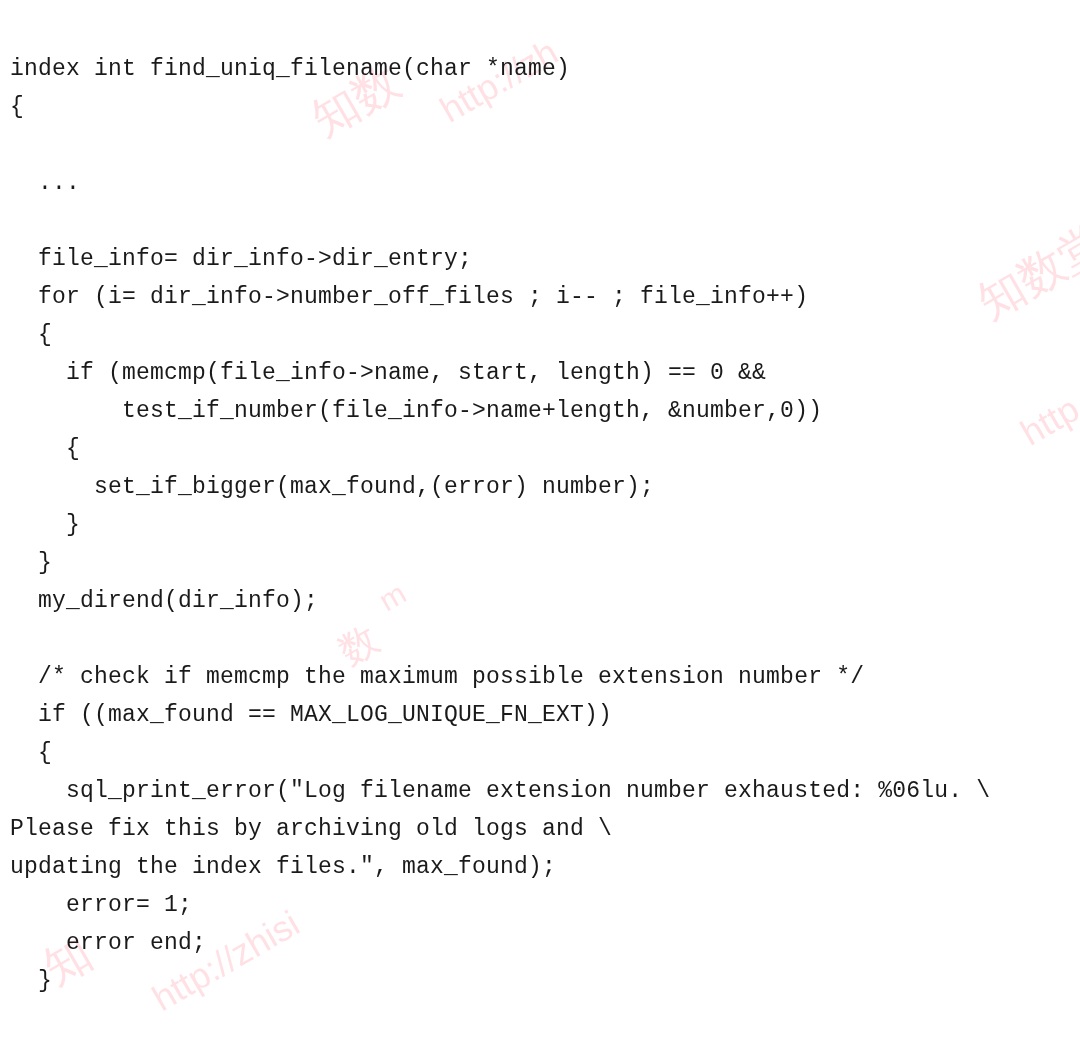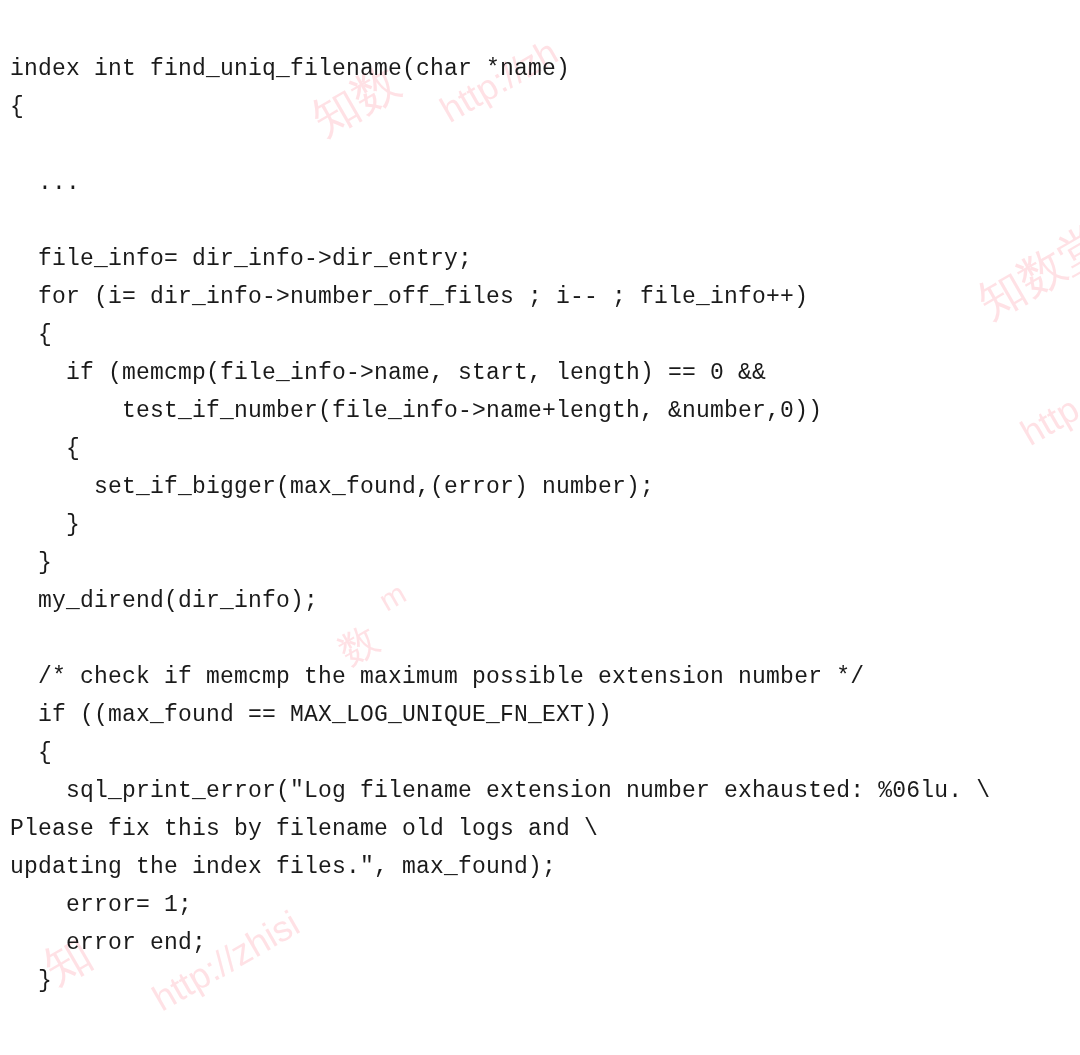--- a/index.html
+++ b/index.html
@@ -65,21 +65,21 @@
 <span>    {</span>
 <span>      set_if_bigger(max_found,(error) number);</span>
 <span>    }</span>
 <span>  }</span>
 <span>  my_dirend(dir_info);</span>
 <span></span>
 <span>  /* check if memcmp the maximum possible extension number */</span>
 <span>  if ((max_found == MAX_LOG_UNIQUE_FN_EXT))</span>
 <span>  {</span>
 <span>    sql_print_error("Log filename extension number exhausted: %06lu. \</span>
-<span>Please fix this by filename old logs and \</span>
+<span>Please fix this by archiving old logs and \</span>
 <span>updating the index files.", max_found);</span>
 <span>    error= 1;</span>
 <span>    error end;</span>
 <span>  }</span>
 <span></span>
 <span>  ...</span>
 <span></span>
 
 </div>
 

